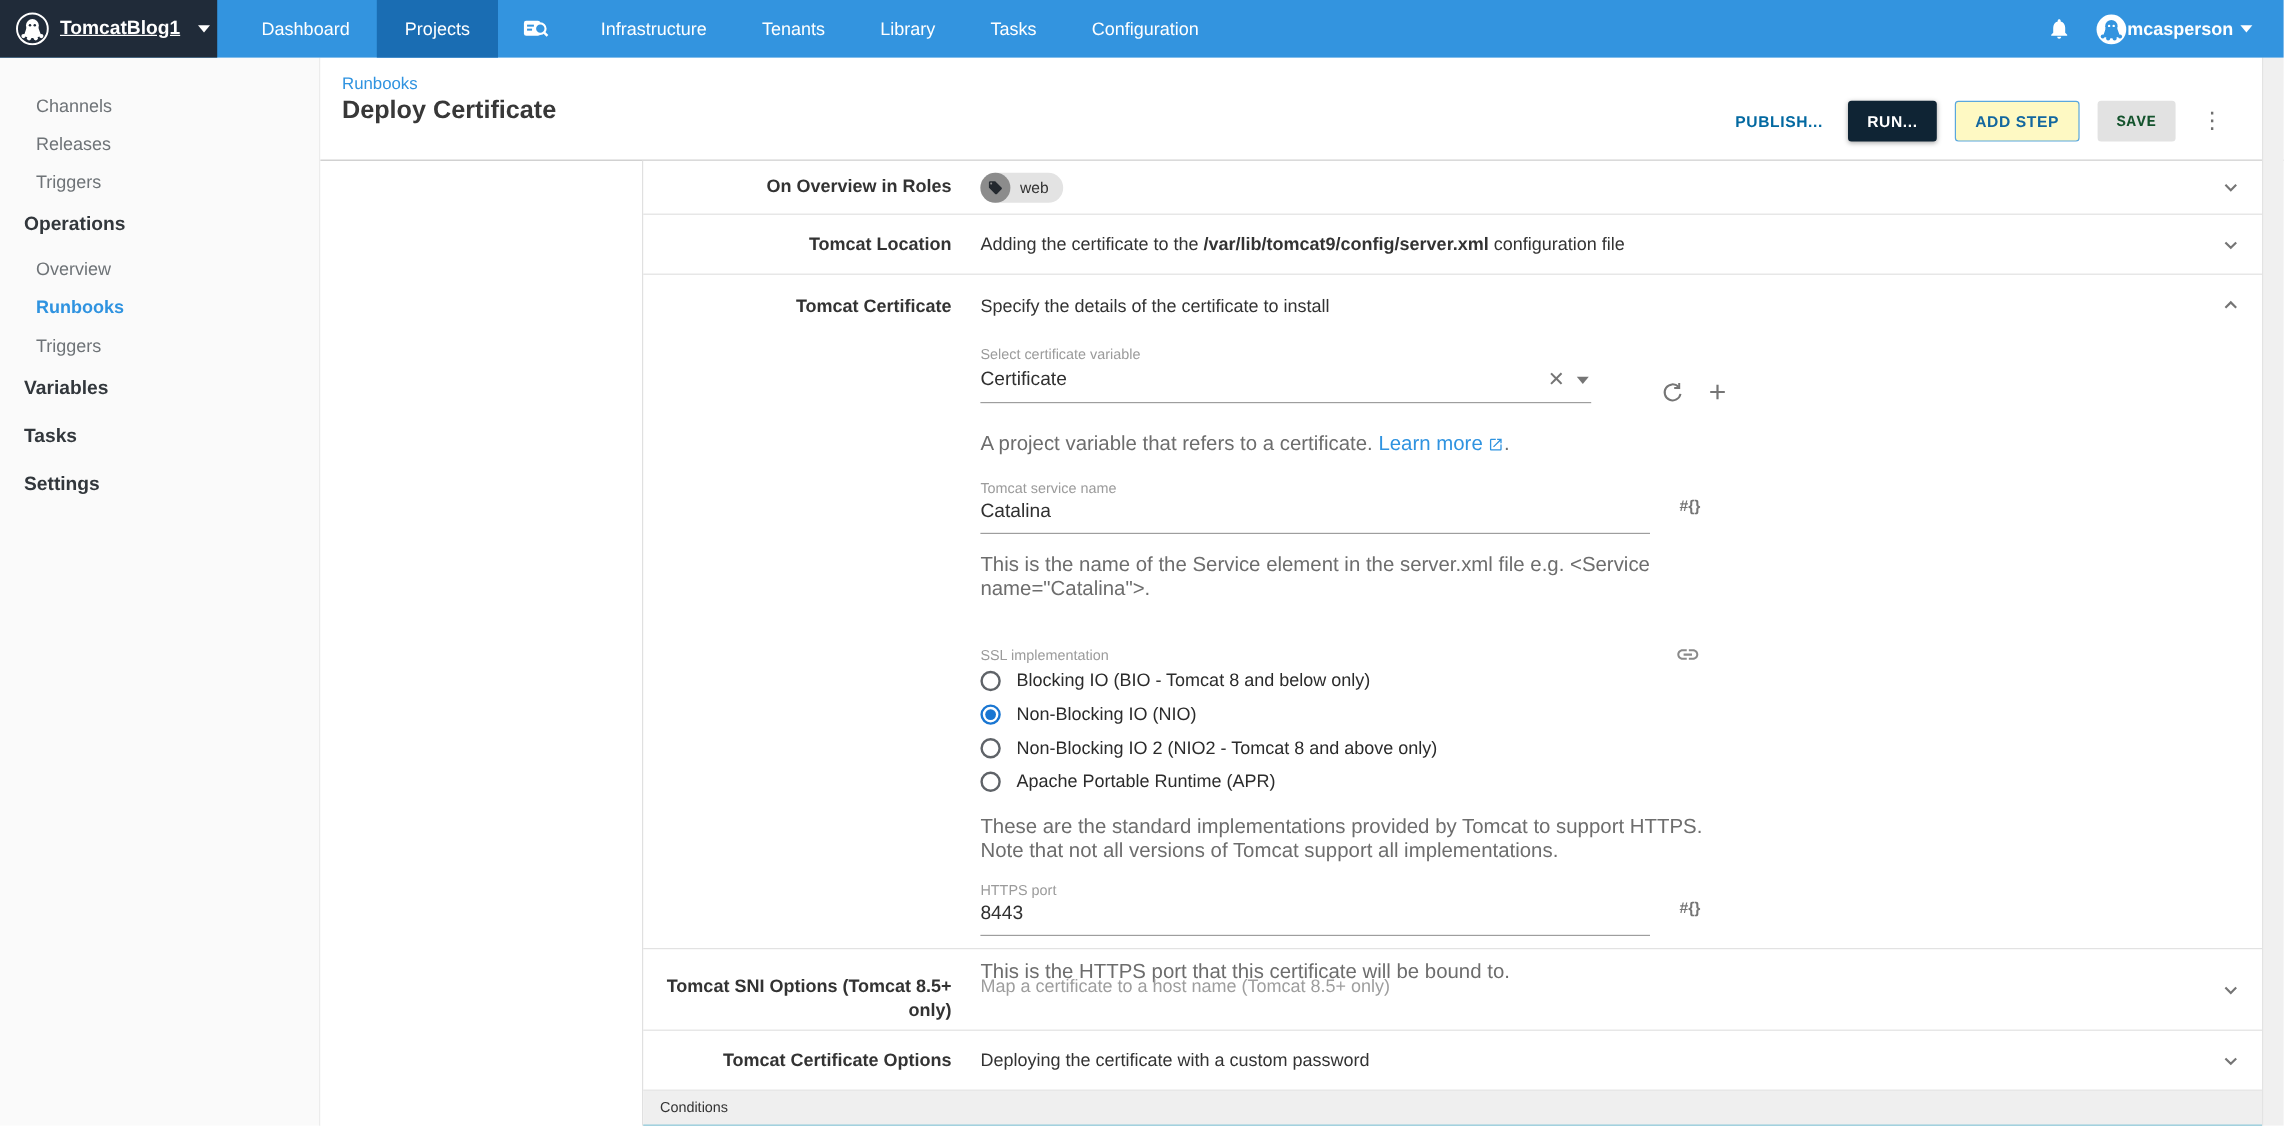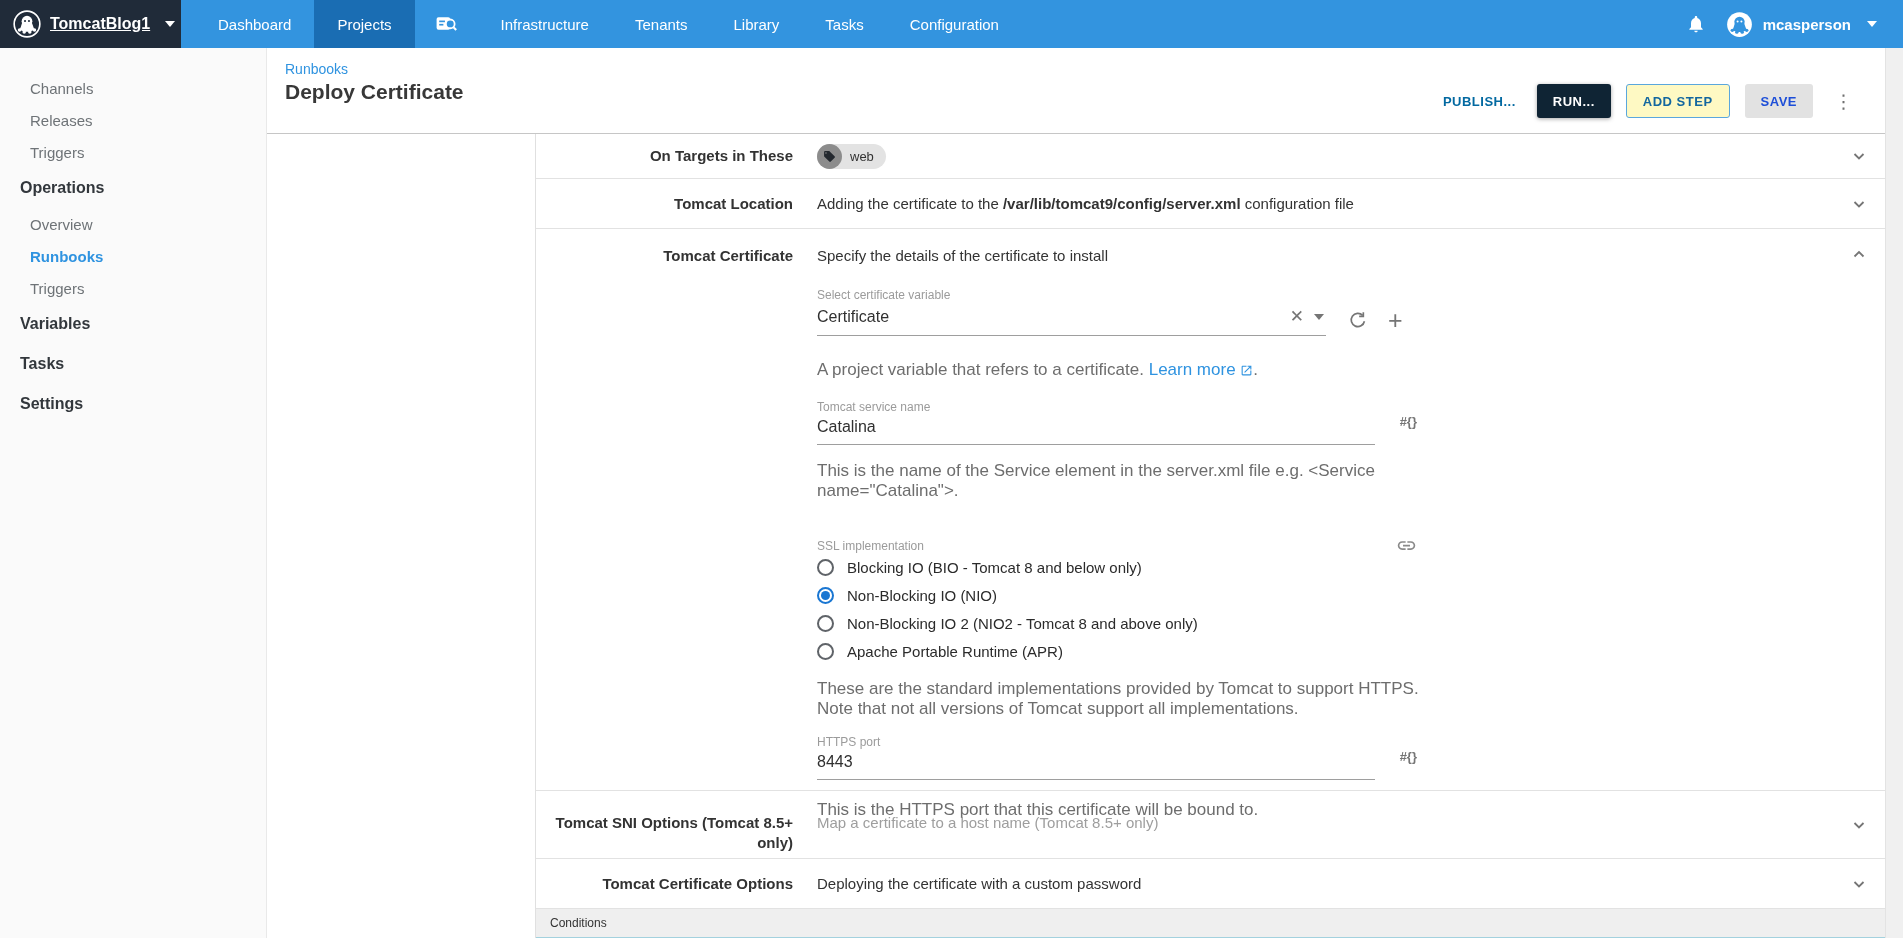--- a/index.html
+++ b/index.html
@@ -13,21 +13,21 @@
            padding-left:13px; gap:9px; cursor:pointer; }
   .brand-name { color:#fff; font-size:16px; font-weight:700;text-decoration:underline; }
   .caret-down { width:0; height:0; border-left:5px solid transparent;
                 border-right:5px solid transparent; border-top:6px solid #fff; margin-left:6px; }
   .nav-tabs { display:flex; margin-left:14px; }
   .nav-tab { display:flex; align-items:center; padding:0 23px; color:#fff;
              font-size:15px; cursor:pointer; white-space:nowrap; }
   .nav-tab.active { background:#1a6db3; }
   .nav-icon-tab { display:flex; align-items:center; padding:0 19px; cursor:pointer; }
   .nav-right { margin-left:auto; display:flex; align-items:center; gap:20px; padding-right:26px; }
-  .user-chip { display:flex; align-items:center; gap:10px; cursor:pointer; }
+  .user-chip { display:flex; align-items:center; gap:0; cursor:pointer; }
   .user-name { color:#fff; font-size:15px; font-weight:700; }
 
   
   .sidebar { position:absolute; top:48px; left:0; width:267px; height:890px;
              background:#fafafa; border-right:1px solid #e9e9e9; padding-top:24px; }
   .side-nested { height:32px; display:flex; align-items:center; padding-left:30px;
                  font-size:15px; color:#6e7377; cursor:pointer; }
   .side-header { height:40px; display:flex; align-items:center; padding-left:20px;
                  font-size:16px; font-weight:700; color:#32373c; cursor:pointer; }
   .side-nested.active { color:#2f93e0; font-weight:700; }
@@ -38,21 +38,21 @@
   .breadcrumb { position:absolute; left:18px; top:13px; font-size:14px; color:#2f93e0; cursor:pointer; }
   .page-title { position:absolute; left:18px; top:32px; font-size:21px; font-weight:600; color:#383838; }
   .header-actions { position:absolute; right:44px; top:36px; height:34px;
                     display:flex; align-items:center; gap:15px; }
   .btn { height:34px; display:flex; align-items:center; padding:0 16px; border-radius:3px;
          font-size:13px; font-weight:700; letter-spacing:.5px; cursor:pointer; border:none;
          font-family:"Liberation Sans",sans-serif; background:none; }
   .btn-text { color:#0369a1; padding:0 6px; }
   .btn-dark { background:#0f2434; color:#fff; box-shadow:0 1px 4px rgba(0,0,0,.35); }
   .btn-outline { background:#fef9c3; border:1px solid #5aa7dd; color:#13679f; }
-  .btn-disabled { background:#e2e2e2; color:#1d4ed8; cursor:default; }
+  .btn-disabled { background:#e2e2e2; color:#14532d; cursor:default;font-family:Liberation Mono, monospace; }
   .overflow-dots { font-size:19px; color:#6f6f6f; padding:0 6px; cursor:pointer; }
 
   .content { position:absolute; top:85px; left:0; right:0; bottom:0; border-top:1px solid #c6c6c6; }
   .gray-strip { position:absolute; top:-86px; right:0; width:18px; bottom:0;
                 background:#f0f0f0; border-left:1px solid #e3e3e3; }
   .form-panel { position:absolute; top:0; left:268px; right:18px; bottom:0;
                 border-left:1px solid #e0e0e0; background:#fff; }
 
   .form-row { position:relative; display:flex; border-bottom:1px solid #e2e2e2; }
   .row-label { width:257px; flex:0 0 257px; text-align:right; font-size:15px;
@@ -221,21 +221,21 @@
       <span class="overflow-dots">⋮</span>
     </div>
   </div>
 
   <div class="content">
     <div class="gray-strip"></div>
 
     <div class="form-panel">
 
       <div class="form-row row-targets">
-        <div class="row-label">On Targets in These</div>
+        <div class="row-label">On Overview in Roles</div>
         <div class="row-content">
           <span class="chip">
             <span class="chip-avatar">
               <svg width="13" height="13" viewBox="0 0 24 24" fill="#23282e">
                 <path d="M21.41 11.58l-9-9C12.05 2.22 11.55 2 11 2H4c-1.1 0-2 .9-2 2v7c0 .55.22 1.05.59 1.42l9 9c.36.36.86.58 1.41.58.55 0 1.05-.22 1.41-.59l7-7c.37-.36.59-.86.59-1.41 0-.55-.23-1.06-.59-1.42zM5.5 7C4.67 7 4 6.33 4 5.5S4.67 4 5.5 4 7 4.67 7 5.5 6.33 7 5.5 7z"></path>
               </svg>
             </span>
             <span class="chip-label">web</span>
           </span>
         </div>
@@ -258,21 +258,21 @@
         </span>
       </div>
 
       <div class="form-row row-cert">
         <div class="row-label">Tomcat Certificate</div>
         <div class="row-content cert-body">
           <div class="summary-text">Specify the details of the certificate to install</div>
 
           <div class="group-cert">
             <div class="field-label">Select certificate variable</div>
-            <div style="display:flex; align-items:flex-start;">
+            <div style="display:flex; align-items:center;gap:36px;">
               <div class="cert-field">
                 <span class="cert-value">Certificate</span>
                 <span class="icon-btn clear-x">✕</span>
                 <span class="select-caret"></span>
               </div>
               <span class="field-after">
                 <span class="icon-btn" style="margin-left:22px">
                   <svg width="20" height="20" viewBox="0 0 24 24" fill="none" stroke="#757575" stroke-width="2">
                     <path d="M17.6 6.4 A8 8 0 1 0 19.7 13.5"></path>
                     <path d="M18.4 2.6 v5 h-5"></path>

